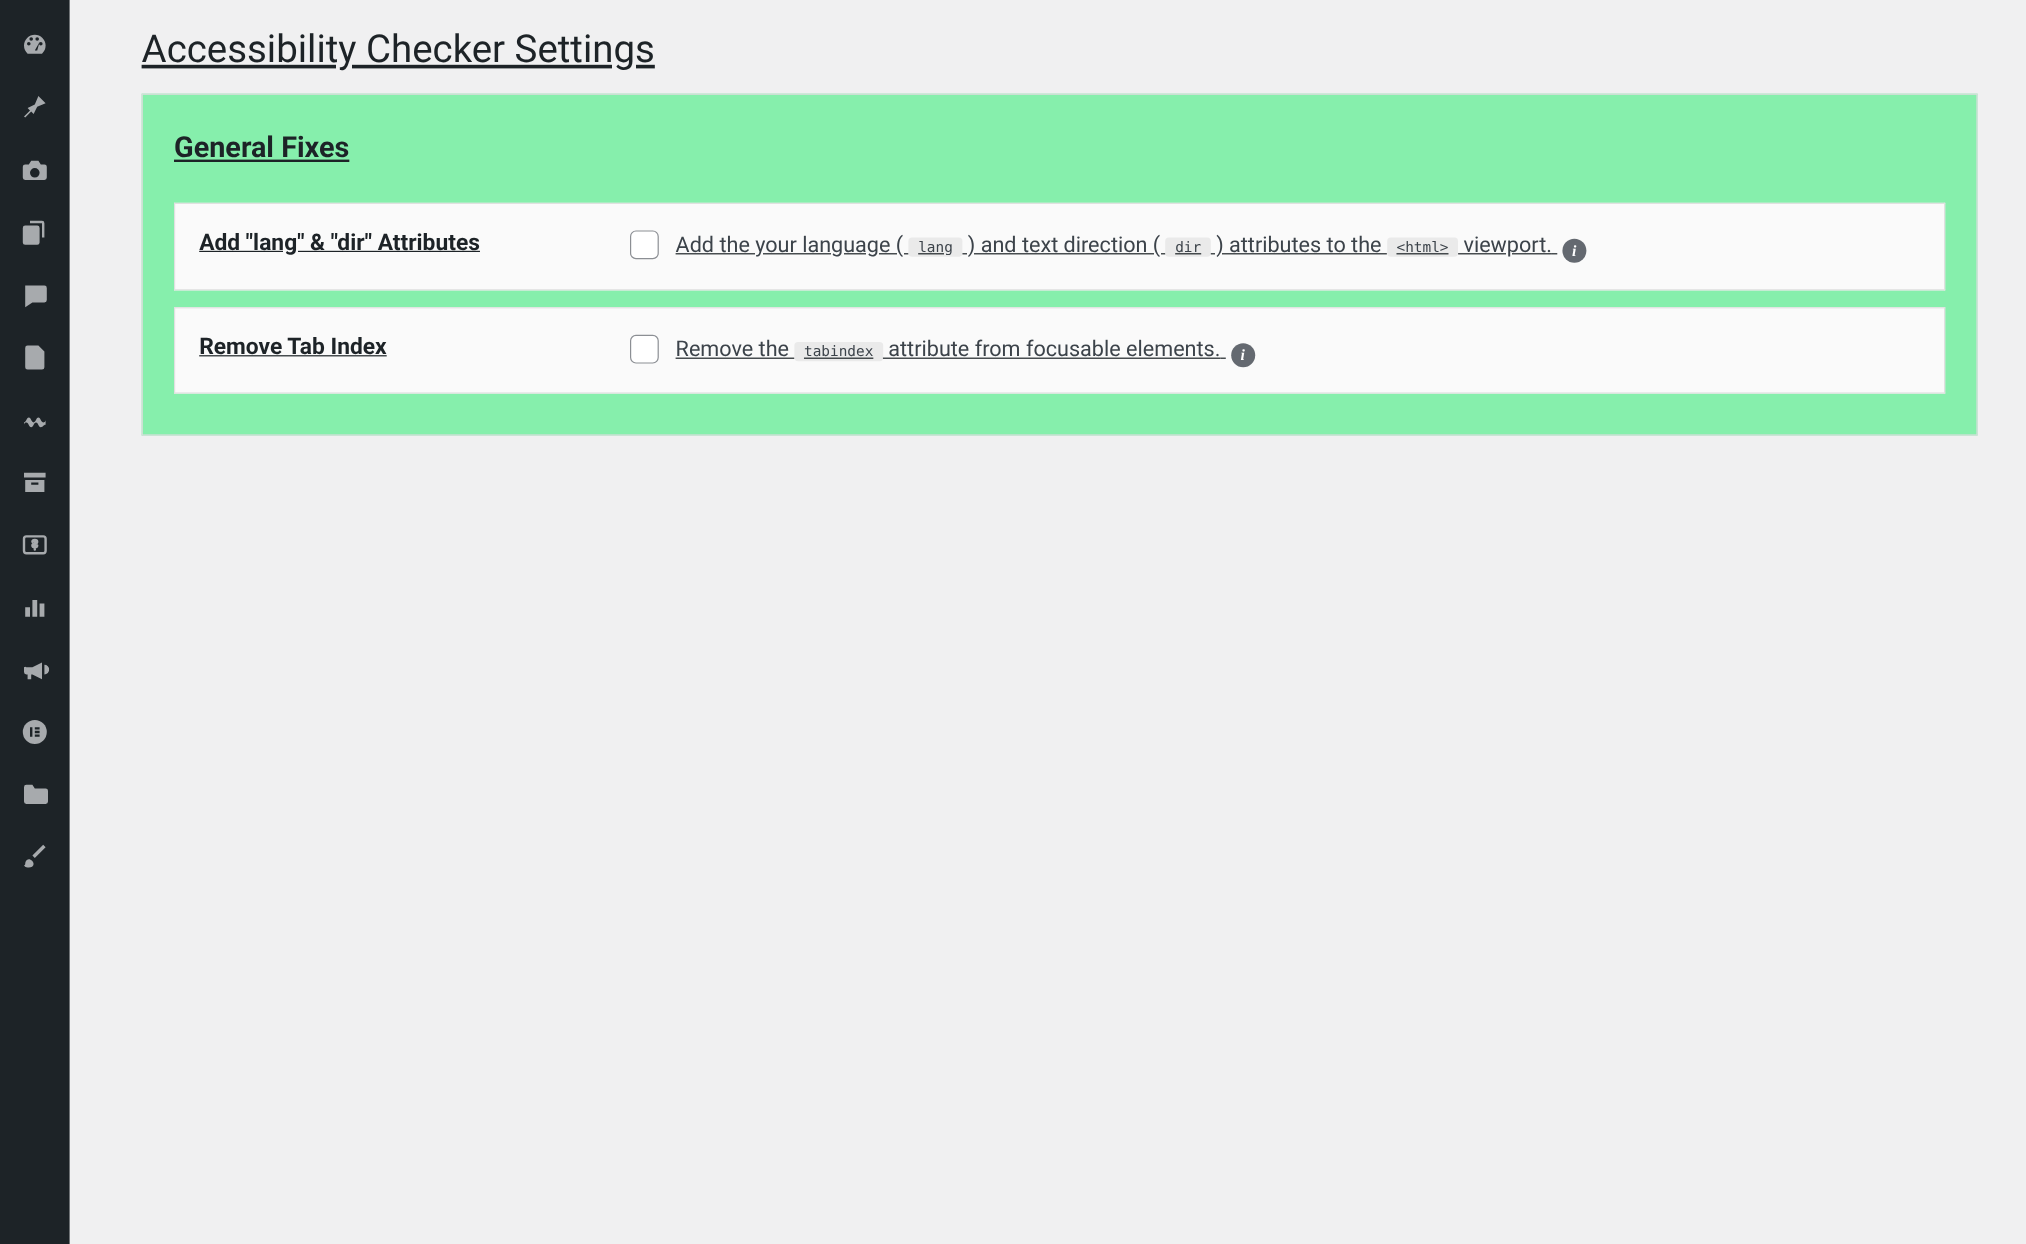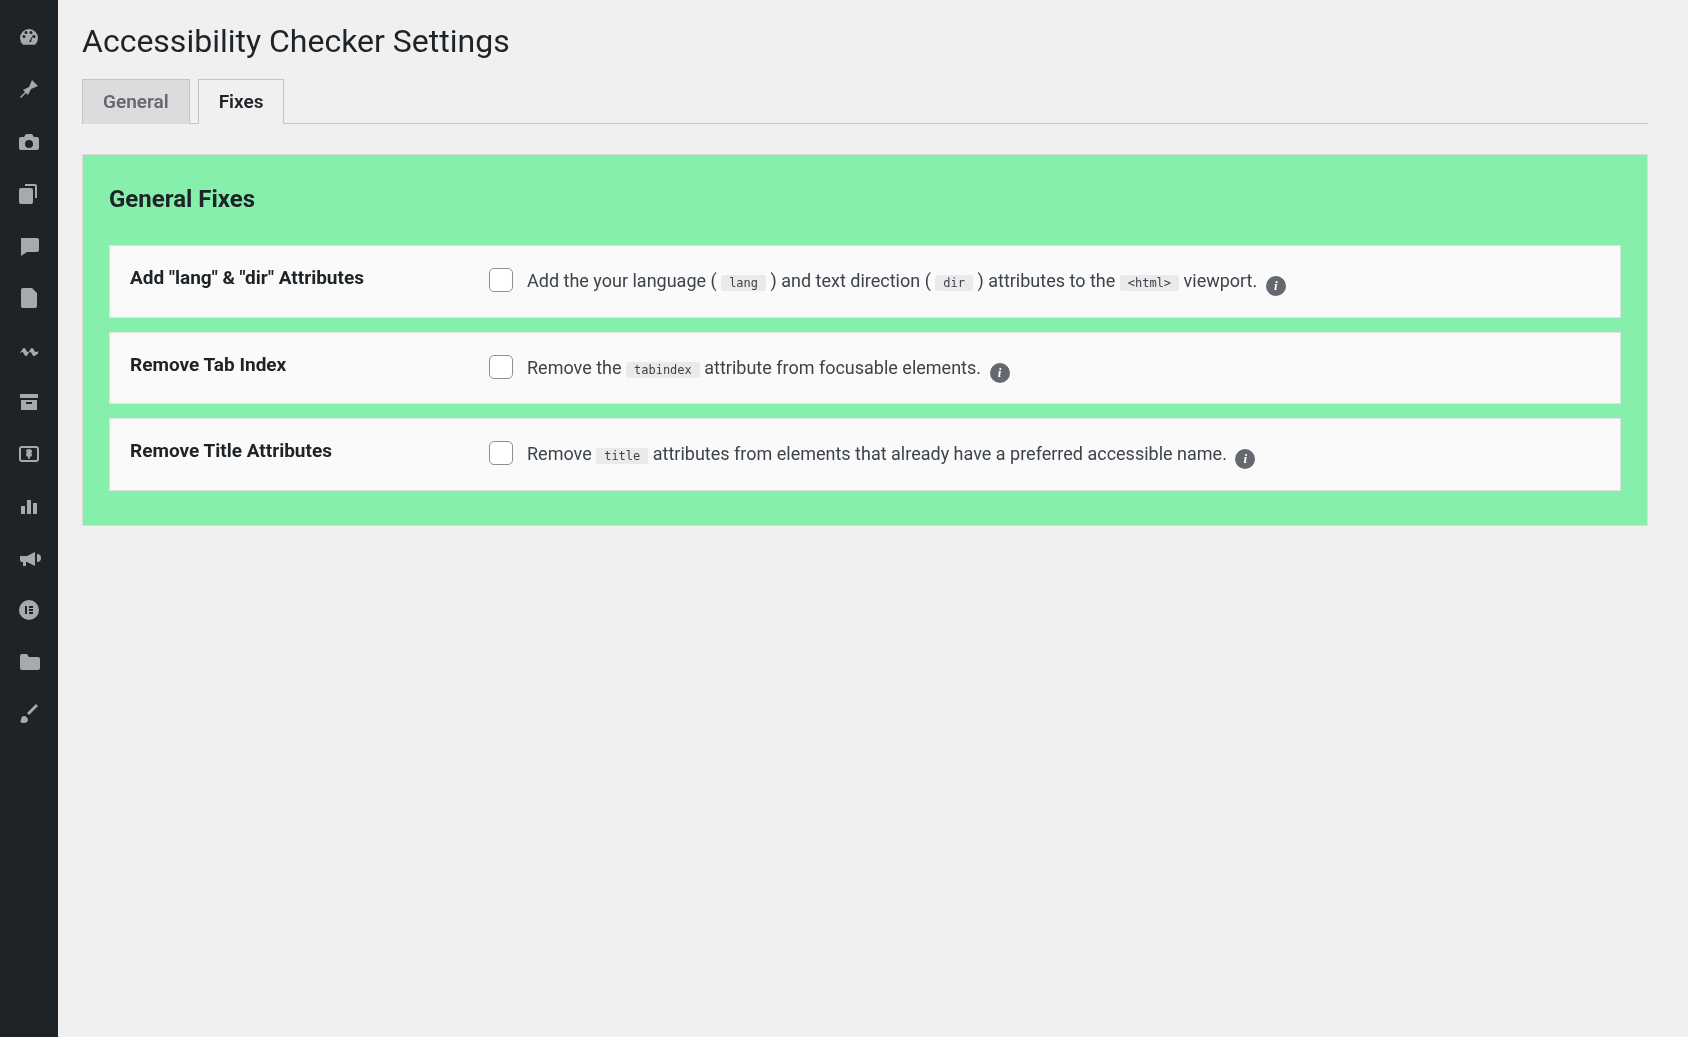--- a/index.html
+++ b/index.html
@@ -23,21 +23,22 @@
       height: 52px;
       display: flex;
       align-items: center;
       justify-content: center;
       color: #a7aaad;
       cursor: pointer;
     }
     .admin-sidebar-item svg { width: 24px; height: 24px; }
     .main-content {
       flex: 1;
-      padding: 0 40px 40px 24px;
+      padding: 0 40px 40px 60px;
+      text-decoration: underline;
     }
     .page-title {
       font-size: 32px;
       font-weight: 400;
       color: #1d2327;
       padding: 22px 0 18px 0;
     }
     .tabs {
       display: flex;
       border-bottom: 1px solid #c3c4c7;
@@ -218,24 +219,20 @@
   <div class="admin-sidebar-item">
     <svg viewBox="0 0 24 24" fill="currentColor">
         <path d="M20 3l1 1-9 9-2-2 9-9 1 1zM7 14c-2 0-3 2-3 4 0 1-1 1-1 1 1 2 3 2 4 2 2 0 4-1 4-3 0-2-2-4-4-4z"></path>
       </svg>
   </div>
 </nav>
 
 <main class="main-content">
   <h1 class="page-title">Accessibility Checker Settings</h1>
 
-  <div class="tabs">
-    <div class="tab">General</div>
-    <div class="tab active">Fixes</div>
-  </div>
 
   <div class="panel">
     <h2 class="section-heading">General Fixes</h2>
 
     <table class="settings-table">
       <tbody>
 
         <tr class="settings-row">
           <td>Add "lang" &amp; "dir" Attributes</td>
           <td>
@@ -255,31 +252,19 @@
             <div class="field-wrap">
               <span class="checkbox"></span>
               <span class="desc">
                 <span>Remove the </span><code class="inline">tabindex</code><span> attribute from focusable elements.</span>
                 <span class="info-icon">i</span>
               </span>
             </div>
           </td>
         </tr>
 
-        <tr class="settings-row">
-          <td>Remove Title Attributes</td>
-          <td>
-            <div class="field-wrap">
-              <span class="checkbox"></span>
-              <span class="desc">
-                <span>Remove </span><code class="inline">title</code><span> attributes from elements that already have a preferred accessible name.</span>
-                <span class="info-icon">i</span>
-              </span>
-            </div>
-          </td>
-        </tr>
 
 
 
       </tbody>
     </table>
   </div>
 </main>
 
 </body></html>

